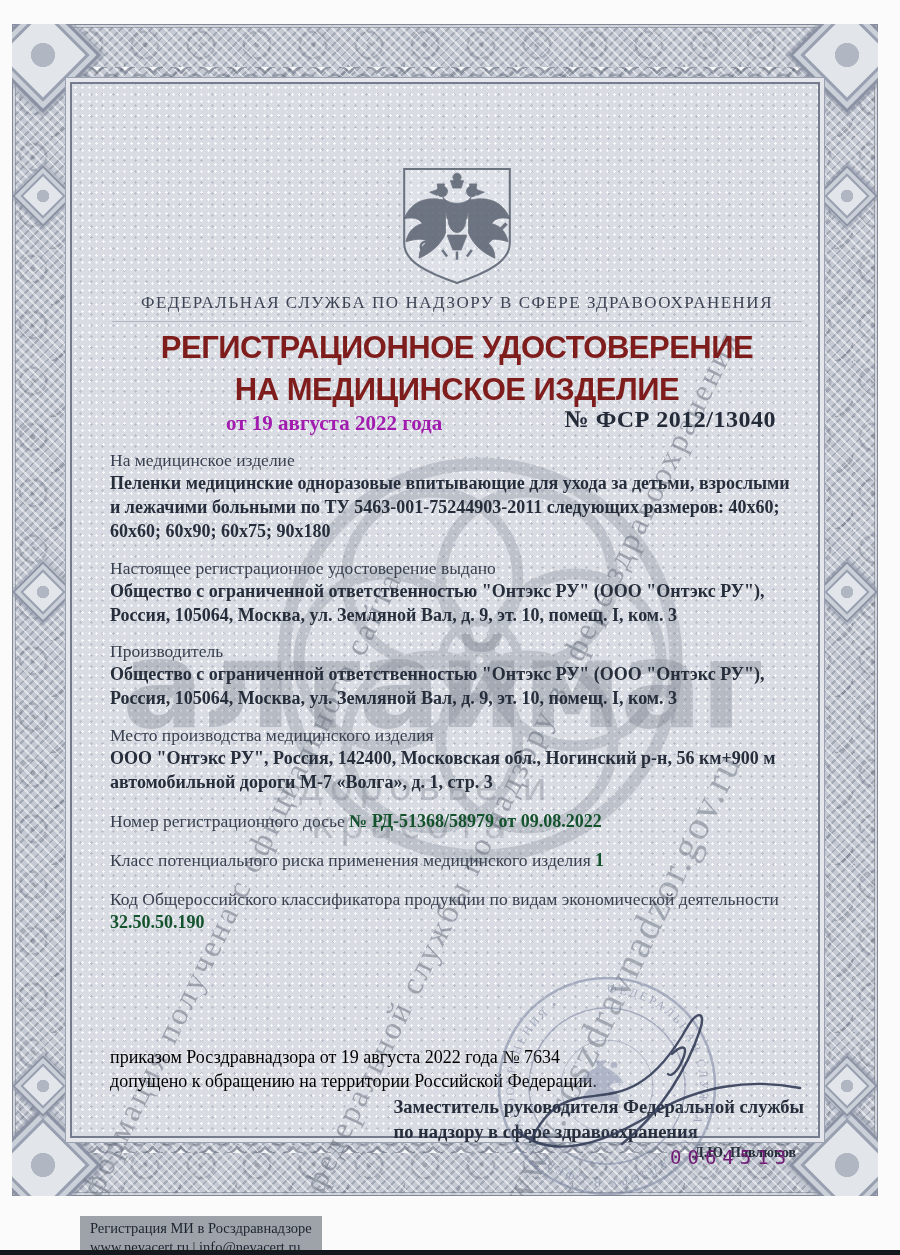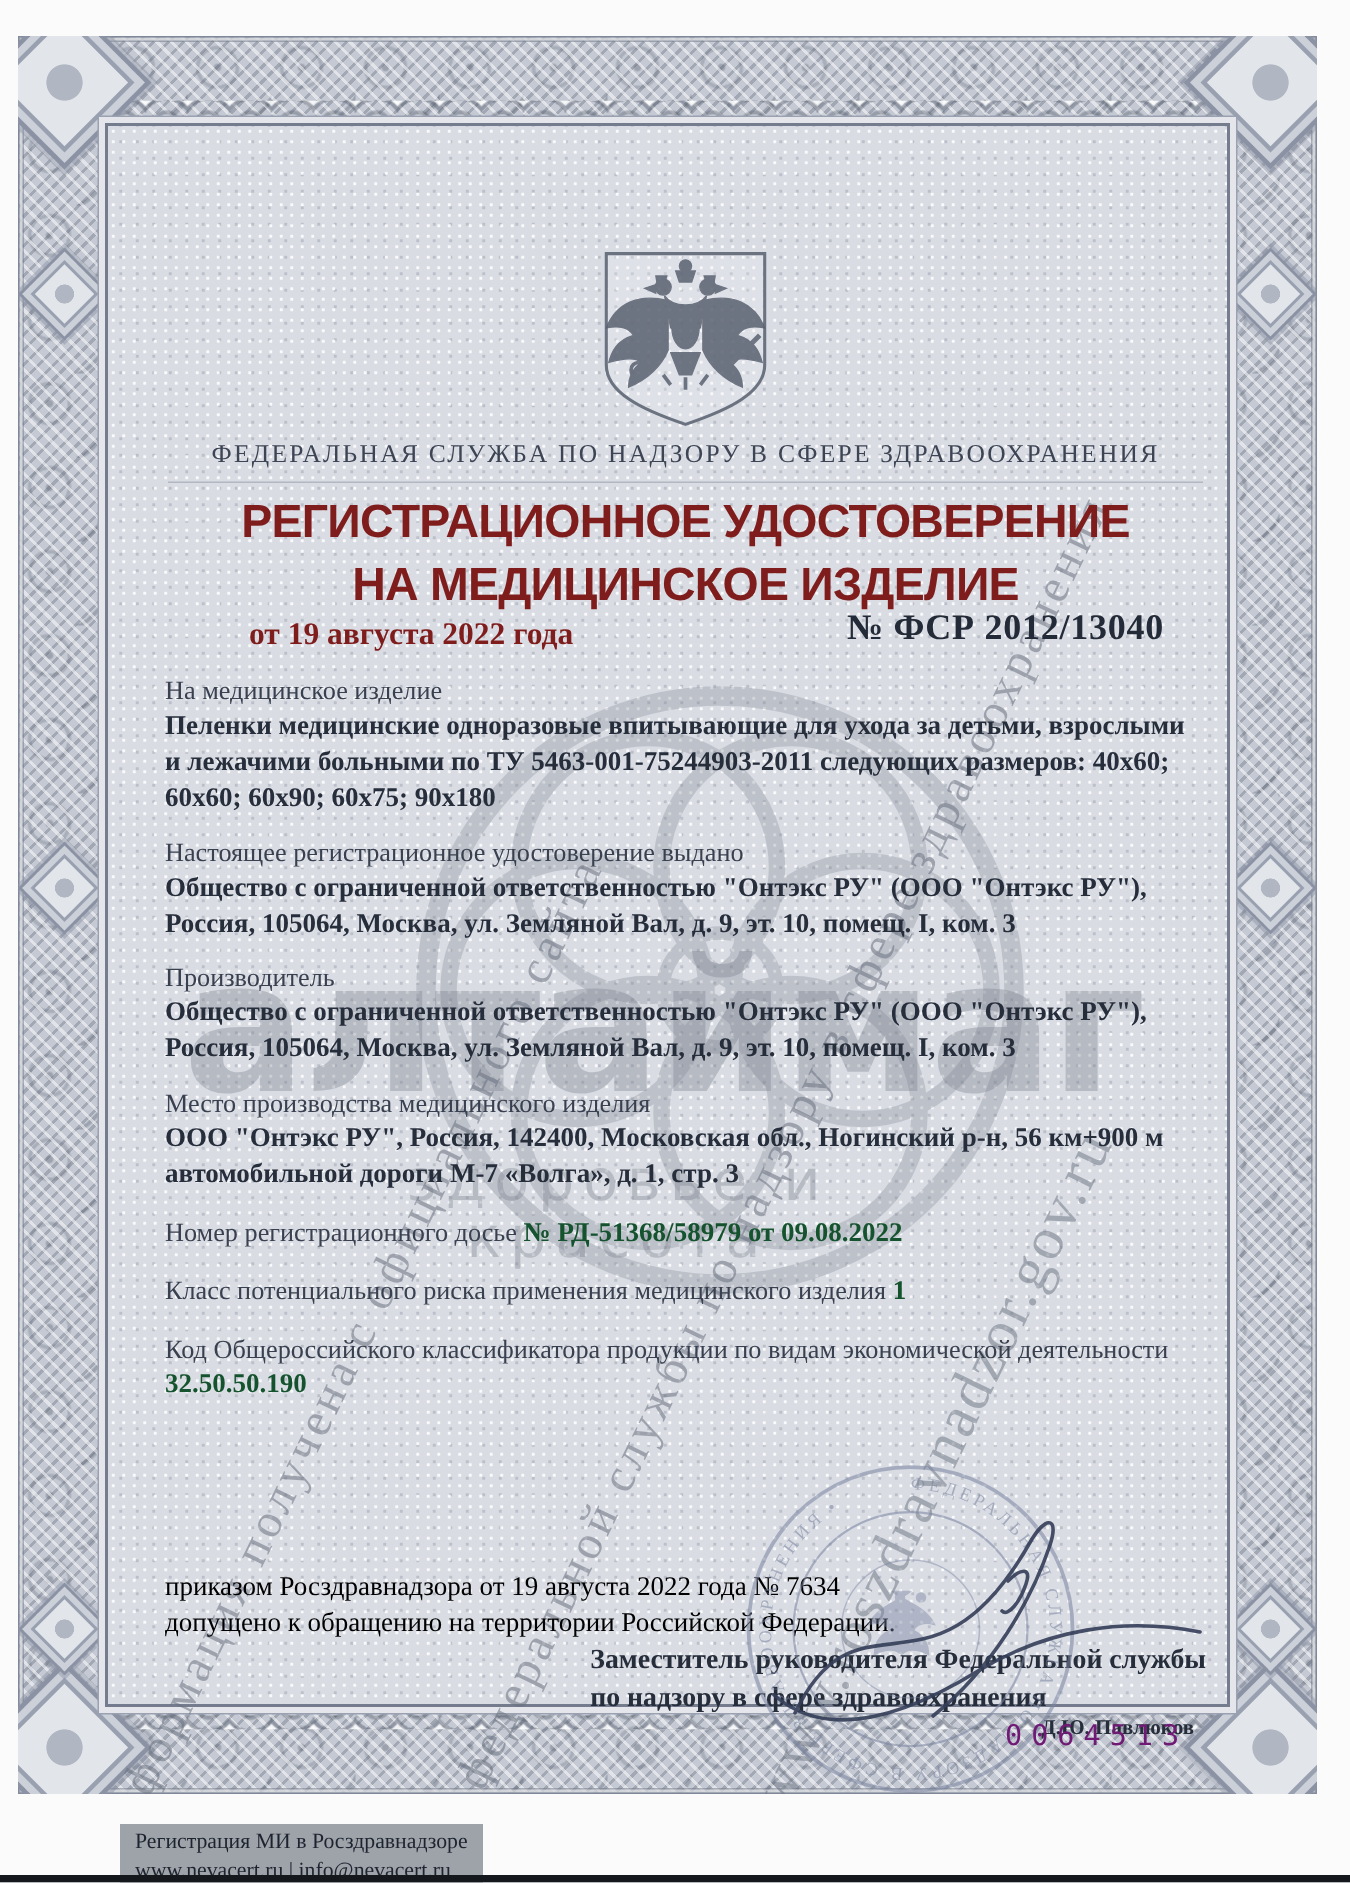--- a/index.html
+++ b/index.html
@@ -88,21 +88,21 @@
   .emblem{display:block;margin:56px auto 2px;}
   .authority{
     text-align:center;font-size:17px;letter-spacing:1.5px;color:#3d4454;line-height:1.35;
   }
   .divider{border:none;border-top:1px solid #b2b7c1;margin:6px 2px 0;}
   .title{
     text-align:center;font-family:"Liberation Sans", sans-serif;font-weight:bold;
     font-size:31px;color:#7f1d1d;line-height:1.07;letter-spacing:-.5px;margin-top:9px;
   }
   .daterow{display:flex;align-items:baseline;margin-top:3px;}
-  .daterow .date{margin-left:56px;font-size:21px;font-weight:bold;color:#7f1d1d;}
+  .daterow .date{margin-left:116px;font-size:21px;font-weight:bold;color:#a21caf;}
   .daterow .number{margin-left:auto;margin-right:28px;font-size:24px;font-weight:bold;color:#242b38;transform:translateY(-3px);letter-spacing:.5px;}
   .field{margin-top:13px;}
   .field .lbl{font-size:17.5px;color:#39404f;line-height:1.3;}
   .field .val{font-size:18px;font-weight:bold;color:#262d3b;line-height:1.33;}
   .ifield{margin-top:15px;font-size:17.5px;color:#39404f;line-height:1.33;}
   .ifield b{font-size:18px;color:#14532d;}
   .issuance{margin-top:110px;font-size:18px;color:#000000;line-height:1.35;}
   .signrow{display:flex;align-items:flex-end;margin-top:2px;flex-direction:column;}
   .signpos{font-size:18.5px;font-weight:bold;color:#262d3b;line-height:1.35;}
   .signname{margin-left:auto;margin-right:8px;font-size:14px;font-weight:bold;color:#262d3b;padding-bottom:6px;}

